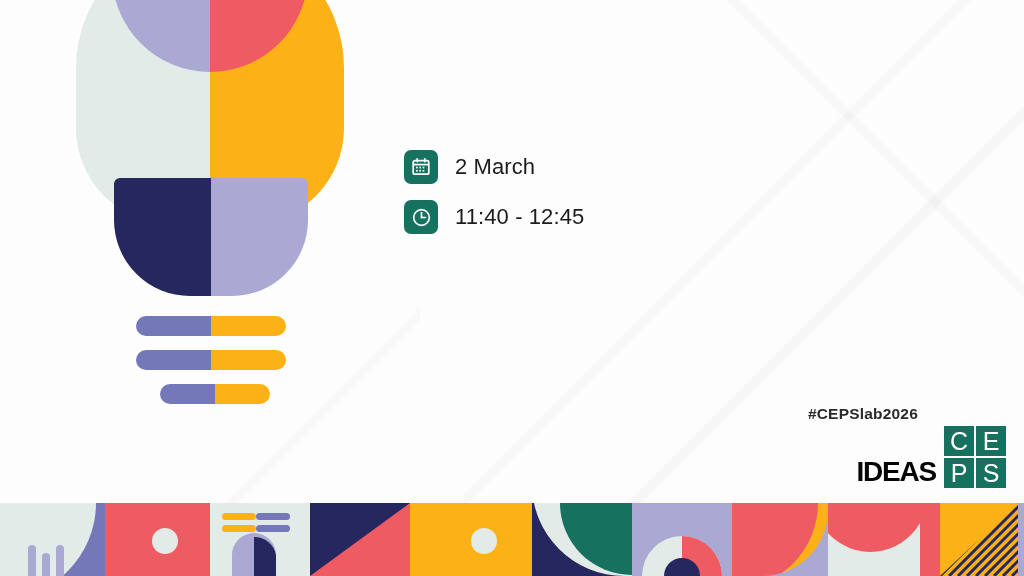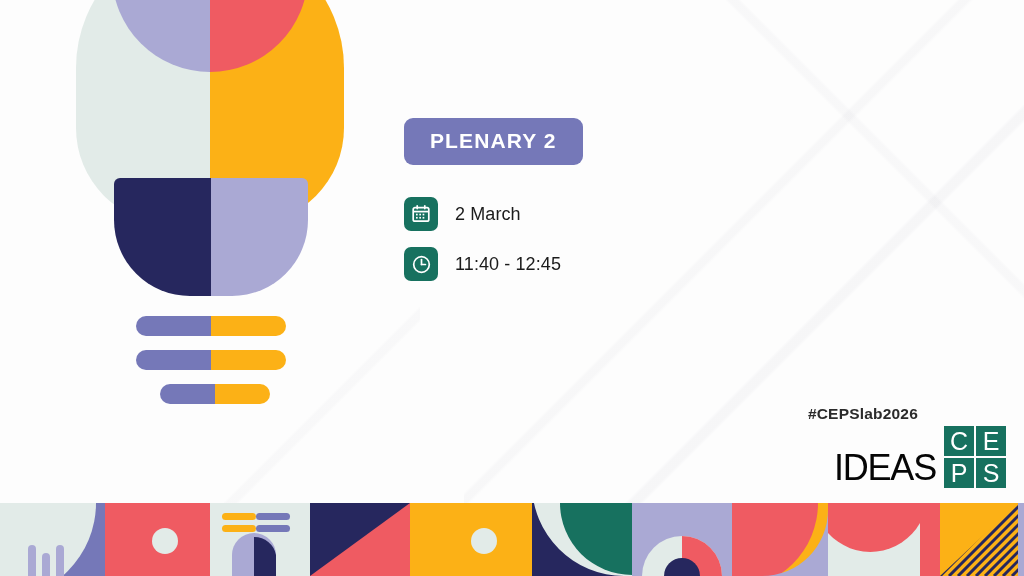--- a/index.html
+++ b/index.html
@@ -100,40 +100,40 @@
   .meta { margin-top:32px; }
   .meta-row { display:flex; align-items:center; margin-bottom:16px; }
   .meta-icon {
     width:34px; height:34px; border-radius:7px;
     background:#17715f;
     display:flex; align-items:center; justify-content:center;
     flex:0 0 34px;
   }
   .meta-text {
     margin-left:17px;
-    font-size:18px;
+    font-size:22px;
     color:#1b1b1b;
     letter-spacing:0.1px;
     text-align:right;
   }
 
   
   .logo-lockup { position:absolute; right:18px; bottom:88px; text-align:center; }
   .hashtag {
     font-size:15.5px;
     font-weight:bold;
     color:#2b2b2b;
     letter-spacing:0.2px;
     margin-right:88px;
     margin-bottom:3px;
   }
   .logo-row { display:flex; align-items:flex-end; justify-content:flex-end; }
   .wordmark { display:flex; align-items:baseline; line-height:1; margin-right:8px; margin-bottom:2px; }
   .wm-ideas {
-    font-size:36px; font-weight:normal; color:#050505;
+    font-size:28px; font-weight:bold; color:#050505;
     letter-spacing:-1.2px; font-stretch:condensed;
   }
   .wm-lab {
     font-size:36px; font-weight:300; color:#131313;
     letter-spacing:0.6px;
     -webkit-text-stroke:0.6px #131313;
   }
   .ceps-logo {
     width:62px; height:62px;
     display:grid;
@@ -187,21 +187,20 @@
         <span class="a"></span>
       </div>
     <div class="bar b3">
         <span class="p"></span>
         <span class="a"></span>
       </div>
   </div>
 
   <div class="content">
 
-    <div class="badge">PLENARY 2</div>
 
     <div class="headline">
     </div>
 
     <div class="meta">
 
       <div class="meta-row">
         <div class="meta-icon">
           <svg width="20" height="20" viewBox="0 0 20 20" aria-hidden="true">
             <rect x="2.2" y="3.6" width="15.6" height="13.6" rx="1.8" fill="none" stroke="#ffffff" stroke-width="1.7"></rect>

